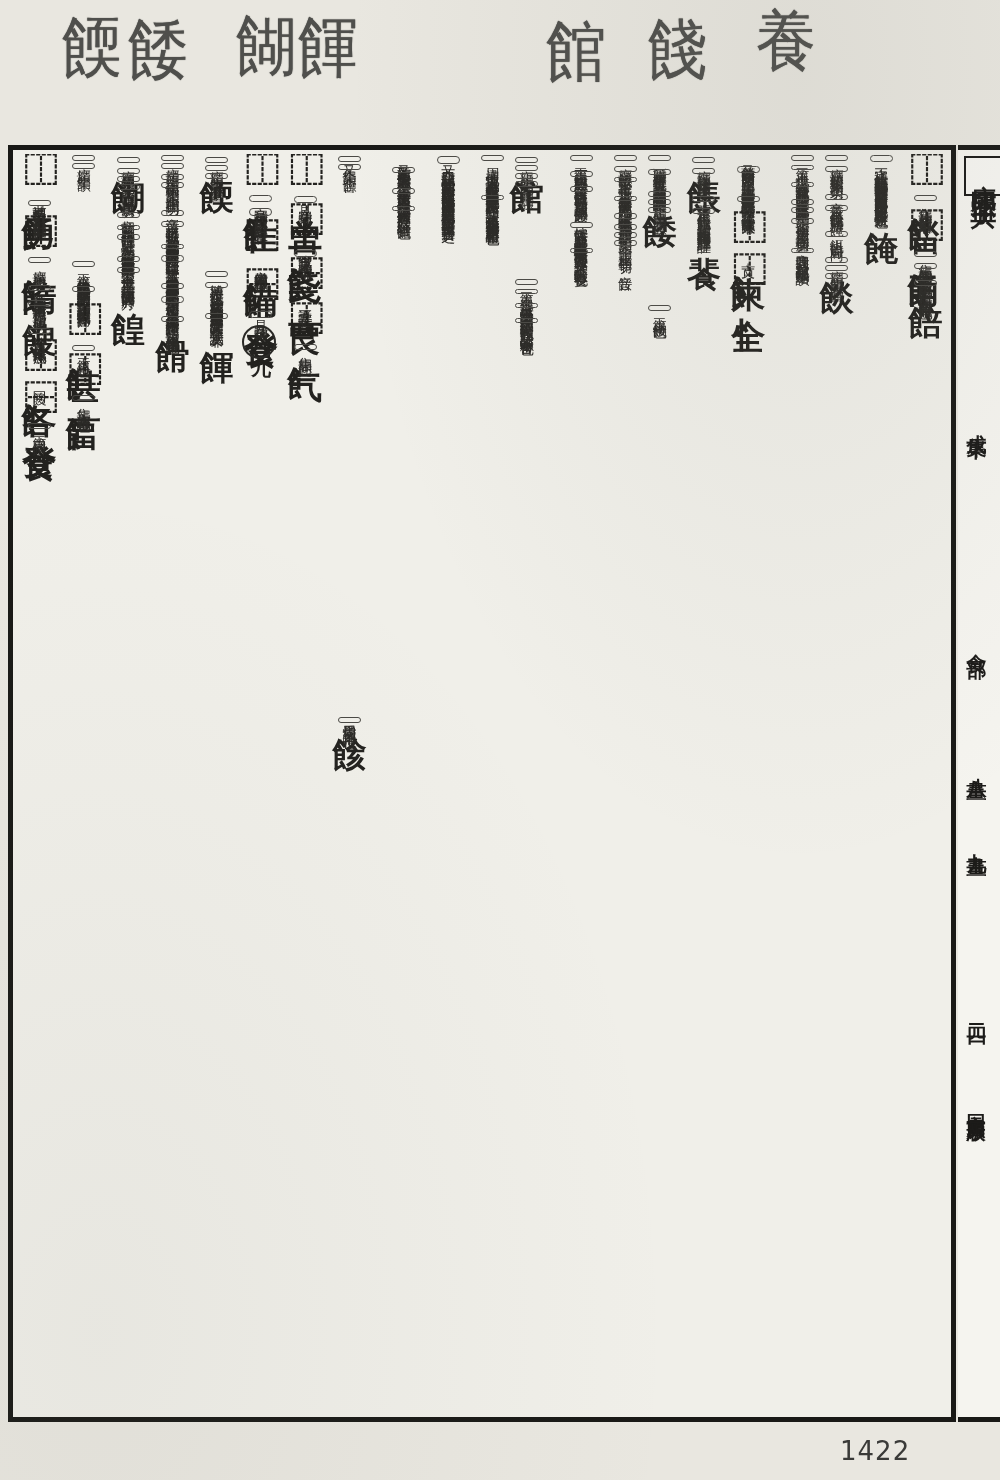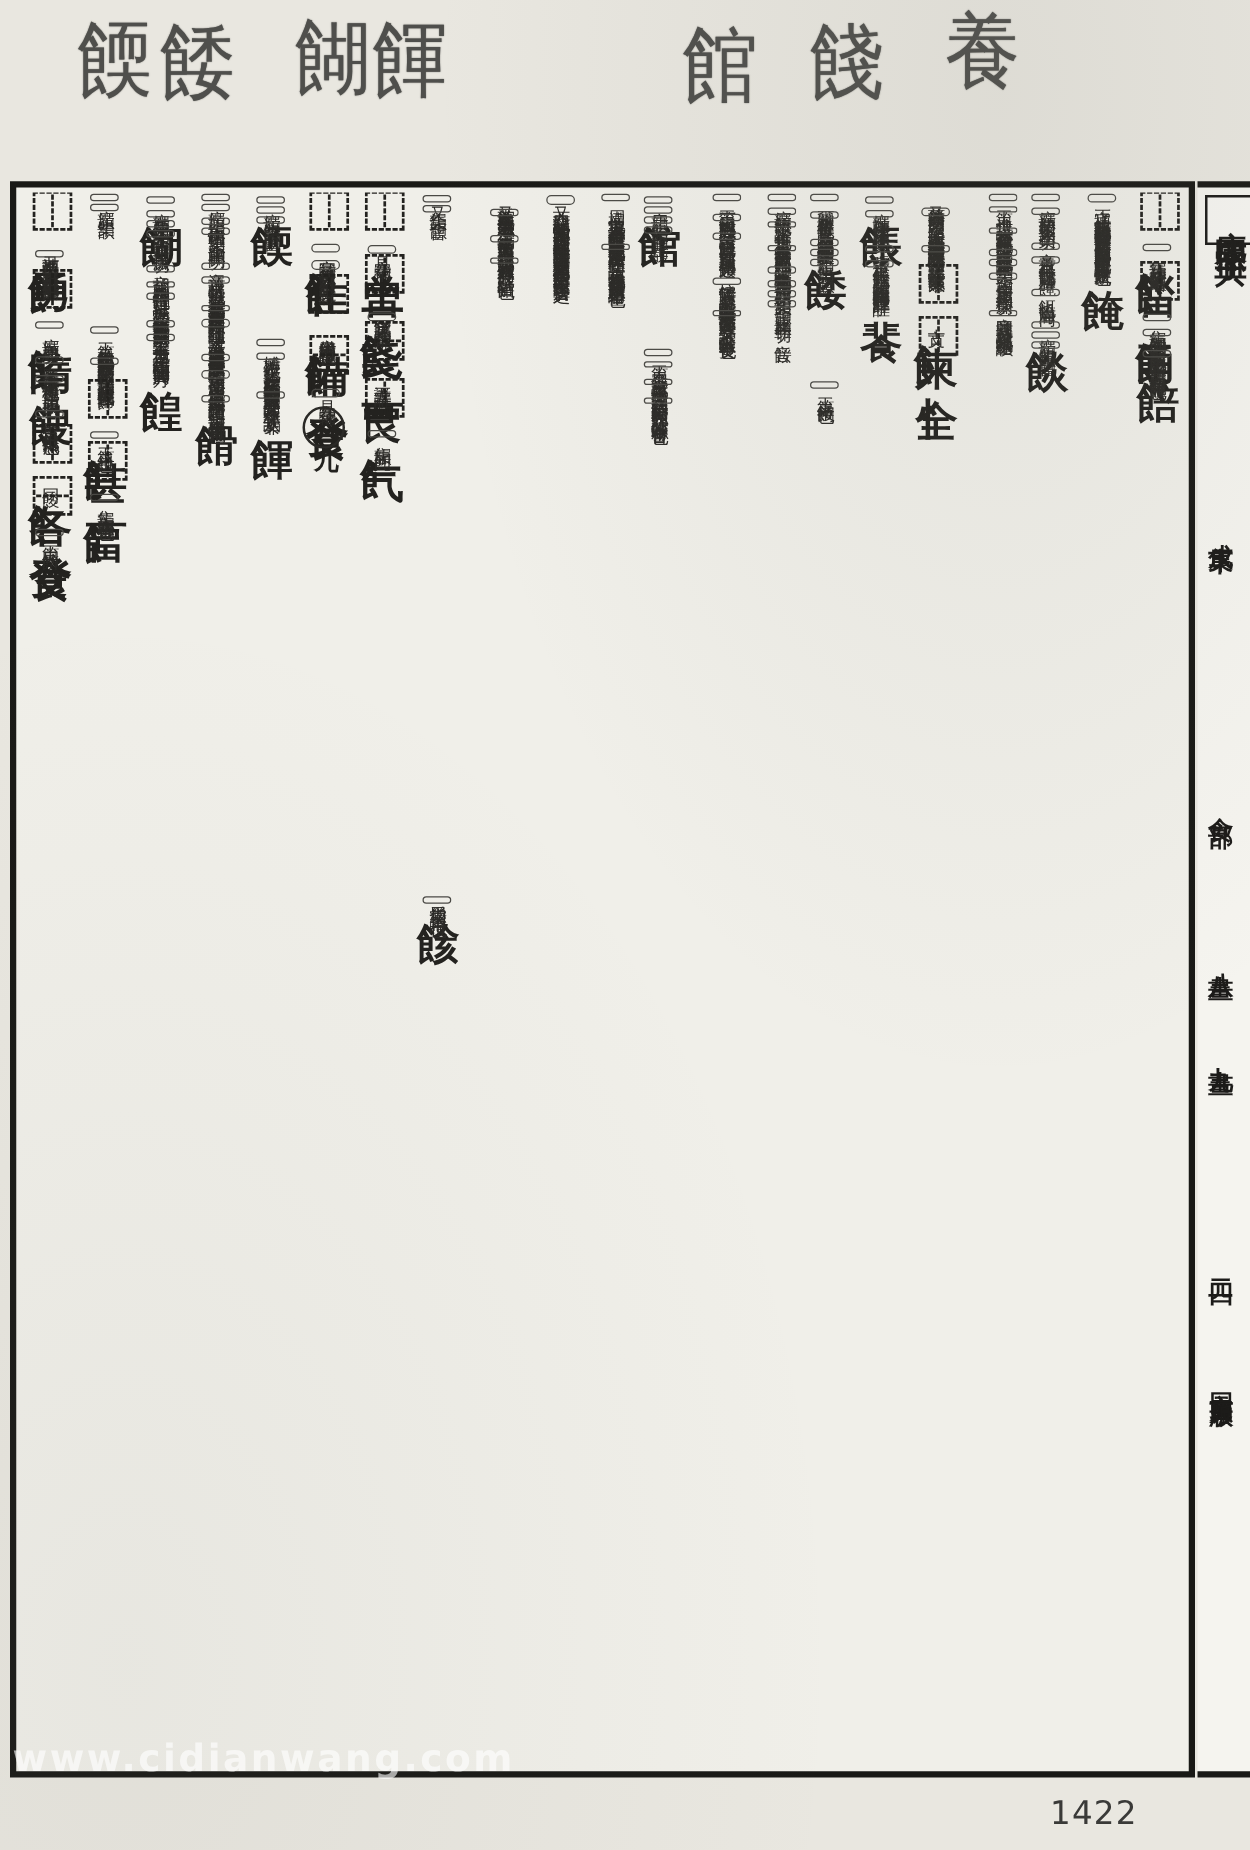--- a/index.html
+++ b/index.html
@@ -96,17 +96,16 @@
       <div class="v dict-title">康熙字典</div>
       <div class="v vol">戌集下</div>
       <div class="v radical">食部</div>
       <div class="v stroke8">八畫</div>
       <div class="v stroke9">九畫</div>
       <div class="v pageno-cn">二四</div>
       <div class="v edition">同文書局原版</div>
     </div>
   </div>
 
-  <div class="watermark">www.cidianwang.com</div>
 
   <div class="pagenum">1422</div>
 
 </div>
 
 </body></html>

